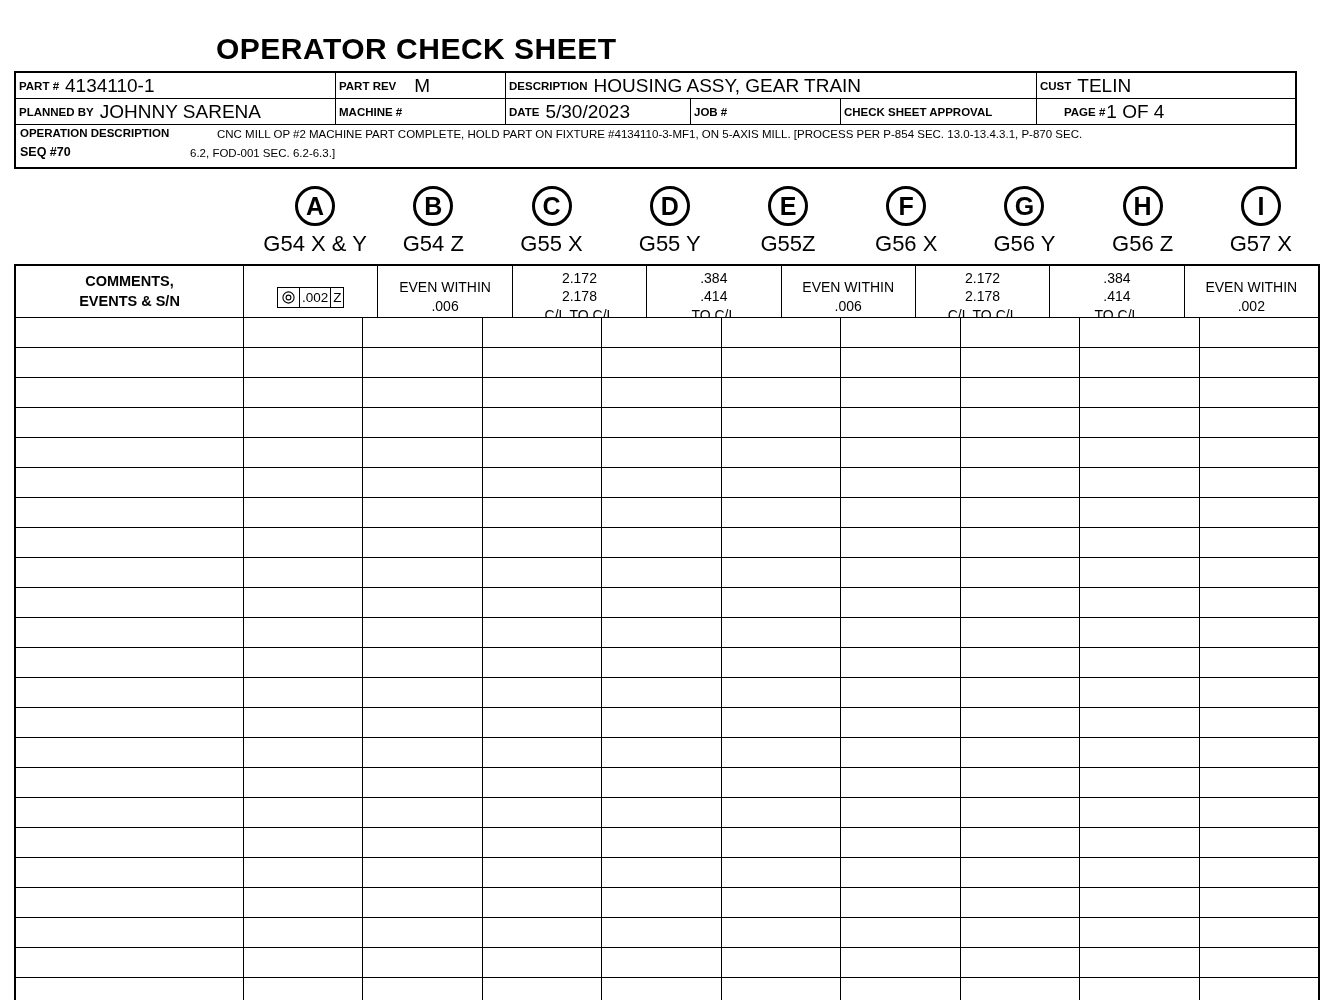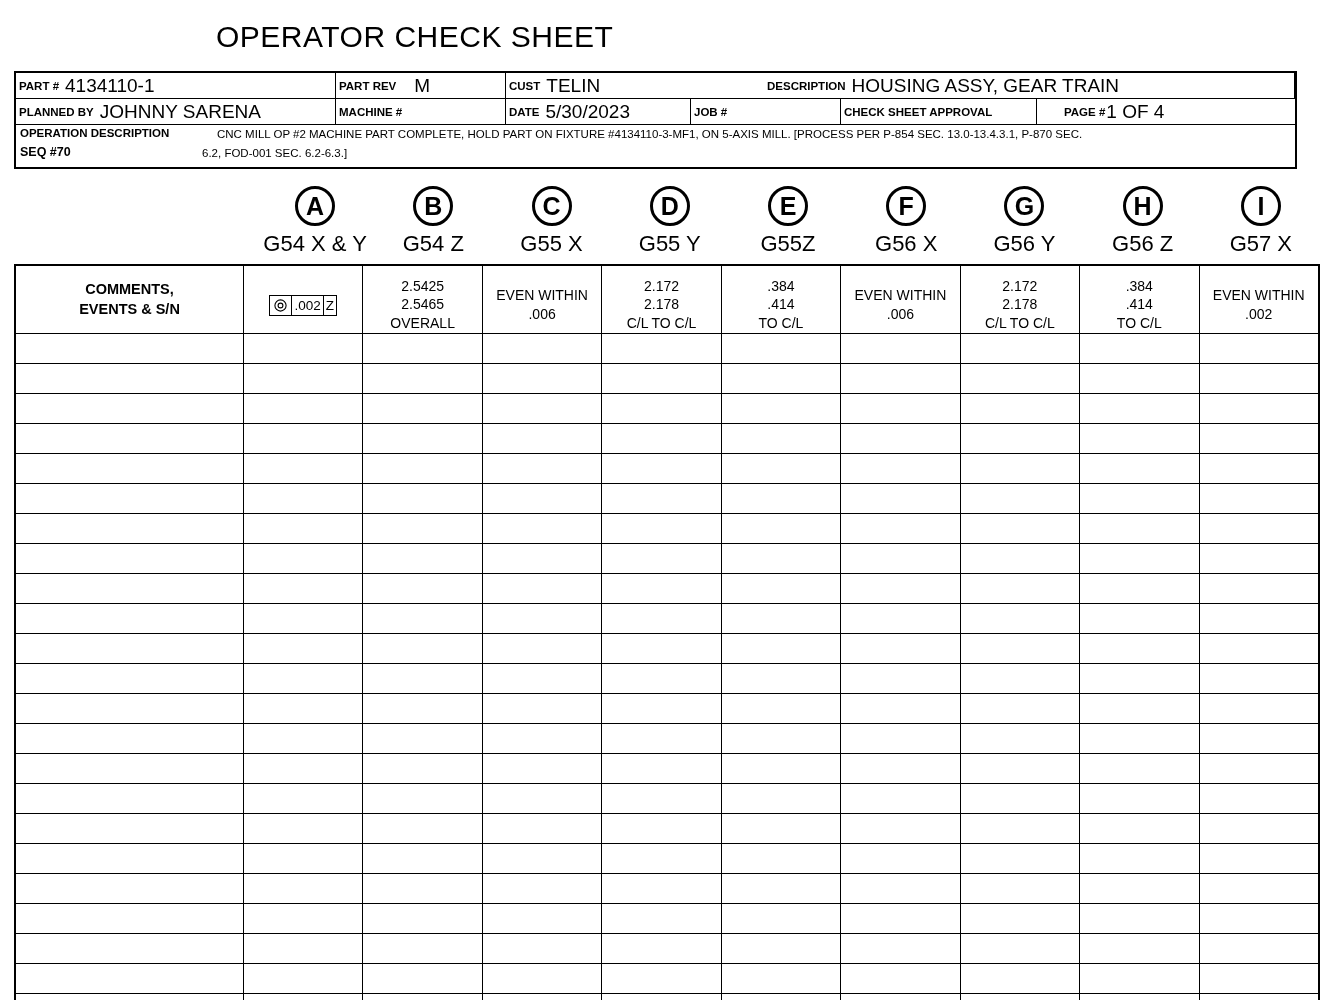--- a/index.html
+++ b/index.html
@@ -16,23 +16,23 @@
   }
   .sheet {
     position: relative;
     width: 1333px;
     height: 1000px;
   }
   
   .title {
     position: absolute;
     left: 216px;
-    top: 20px;
+    top: 32px;
     font-size: 30px;
-    font-weight: normal;
+    font-weight: bold;
     letter-spacing: 0.5px;
   }
 
   
   .hdr {
     position: absolute;
     left: 14px;
     top: 71px;
     width: 1283px;
     border: 2px solid #000;
@@ -85,21 +85,21 @@
   }
   .opdesc .l2 {
     position: absolute;
     left: 4px;
     top: 20px;
     font-size: 12.5px;
     font-weight: bold;
   }
   .opdesc .t2 {
     position: absolute;
-    left: 186px;
+    left: 174px;
     top: 22px;
     font-size: 11.5px;
     white-space: nowrap;
   }
 
   
   .colhdr {
     position: absolute;
     left: 14px;
     top: 186px;
@@ -147,21 +147,21 @@
     border: 2px solid #000;
     border-top: 2px solid #000;
     box-sizing: border-box;
   }
   .grow {
     display: flex;
     border-bottom: 1px solid #000;
     box-sizing: border-box;
     height: 30px;
   }
-  .grow.specrow { height: 68px; }
+  .grow.specrow { height: 52px; }
   .gc {
     box-sizing: border-box;
     border-right: 1px solid #000;
     overflow: hidden;
   }
   .gc.lastc { border-right: none; }
   .gc.first { width: 228px; flex: 0 0 228px; }
   .gc.data { flex: 1 1 0; }
   .specfirst {
     display: flex;
@@ -219,27 +219,27 @@
 
     <div class="hdr-row">
       <div class="cell" style="width:320px;flex:0 0 320px;">
         <span class="lbl">PART #</span>
         <span class="val">4134110-1</span>
       </div>
       <div class="cell" style="width:170px;flex:0 0 170px;">
         <span class="lbl">PART REV</span>
         <span class="val" style="margin-left:12px;">M</span>
       </div>
+      <div class="cell" style="flex:1 1 auto;">
+        <span class="lbl">DESCRIPTION</span>
+        <span class="val">HOUSING ASSY, GEAR TRAIN</span>
+      </div>
       <div class="cell nb" style="width:258px;flex:0 0 258px;">
         <span class="lbl">CUST</span>
         <span class="val">TELIN</span>
-      </div>
-      <div class="cell" style="flex:1 1 auto;">
-        <span class="lbl">DESCRIPTION</span>
-        <span class="val">HOUSING ASSY, GEAR TRAIN</span>
       </div>
     </div>
 
     <div class="hdr-row">
       <div class="cell" style="width:320px;flex:0 0 320px;">
         <span class="lbl">PLANNED BY</span>
         <span class="val">JOHNNY SARENA</span>
       </div>
       <div class="cell" style="width:170px;flex:0 0 170px;">
         <span class="lbl">MACHINE #</span>
@@ -334,27 +334,20 @@
                 <circle cx="6.5" cy="6.5" r="5.6" fill="none" stroke="#000" stroke-width="1.1"></circle>
                 <circle cx="6.5" cy="6.5" r="2.4" fill="none" stroke="#000" stroke-width="1.1"></circle>
               </svg>
             </span>
             <span class="seg">.002</span>
             <span class="seg">Z</span>
           </span>
         </div>
       </div>
 
-      <div class="gc data">
-        <div class="speccell">
-          <span>2.5425</span>
-          <span>2.5465</span>
-          <span>OVERALL</span>
-        </div>
-      </div>
 
       <div class="gc data">
         <div class="speccell">
           <span>EVEN WITHIN</span>
           <span>.006</span>
         </div>
       </div>
 
       <div class="gc data">
         <div class="speccell">

